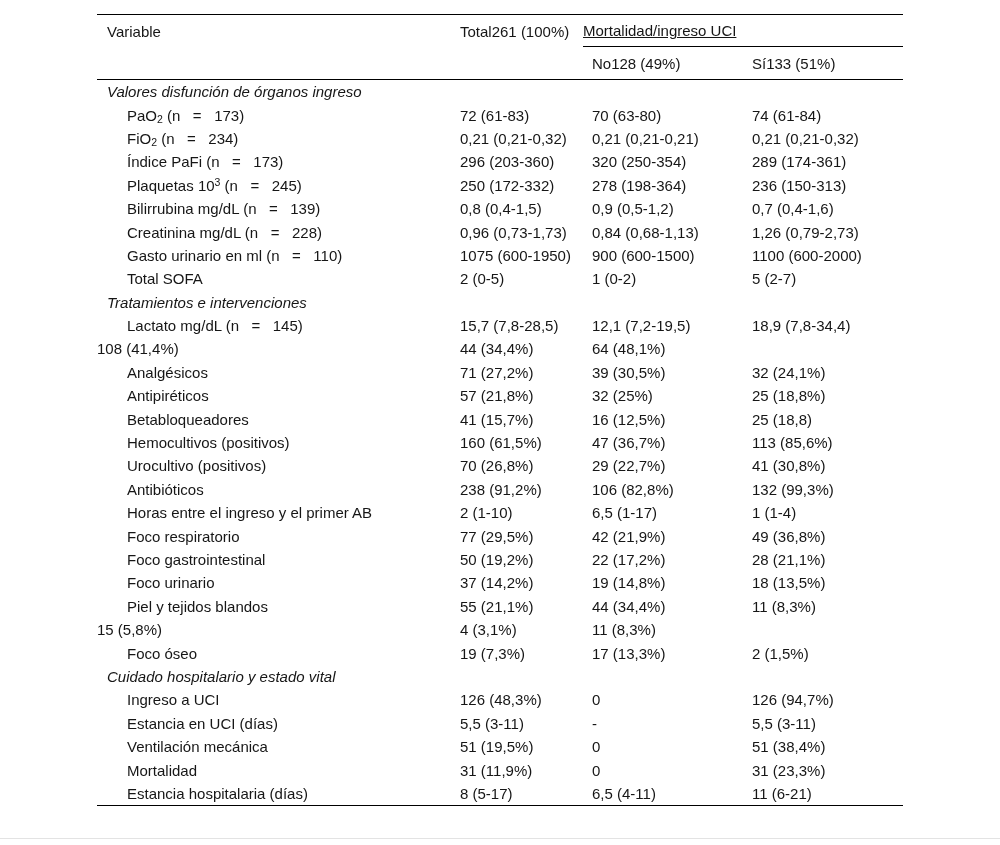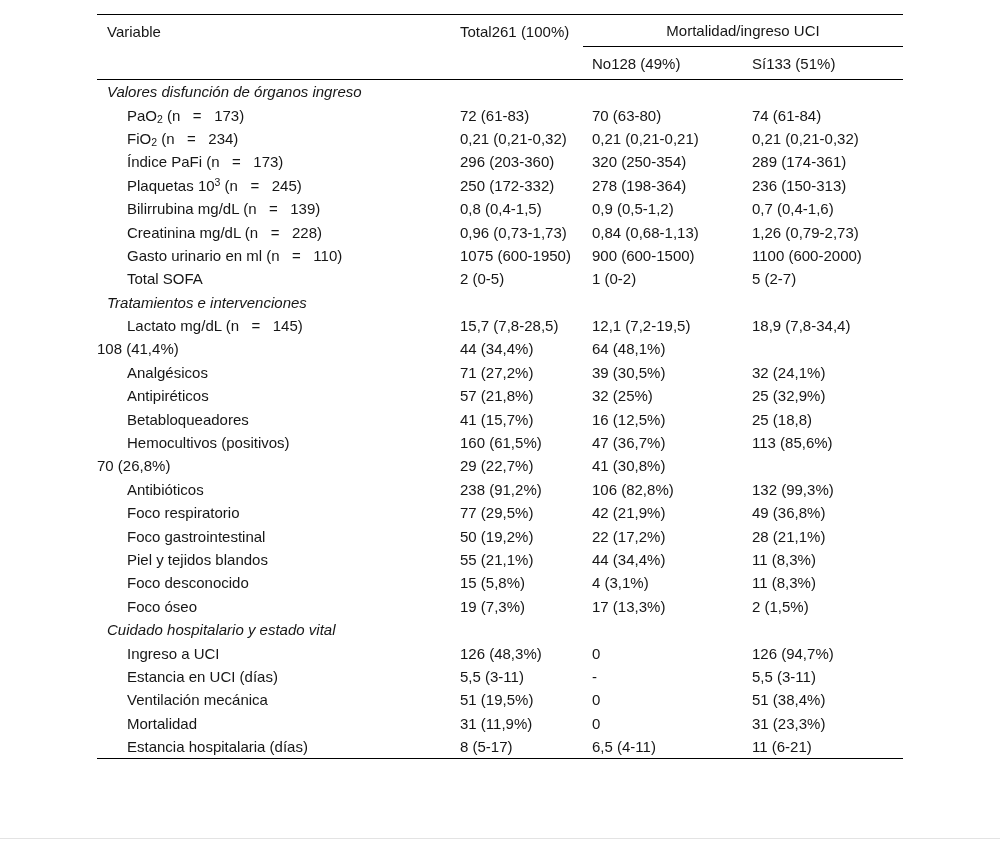--- a/index.html
+++ b/index.html
@@ -26,23 +26,24 @@
     grid-template-columns: 363px 132px 160px 151px;
   }
 
   .thead { border-bottom: 1.5px solid #000; }
   .hrow1 { height: 32px; align-items: stretch; }
   .hrow2 { height: 32px; align-items: center; }
   .hc { display: flex; align-items: center; white-space: pre; }
   .c1h { padding-left: 10px; }
   .group-cell {
     grid-column: 3 / 5;
-    justify-content: center;
+    justify-content: flex-start;
     border-bottom: 1.5px solid #000;
     margin-left: -9px;
+    text-decoration: underline;
   }
 
   .tbody { border-bottom: 1.5px solid #000; }
   .row { height: 23.4px; align-items: center; }
   .cell { white-space: pre; line-height: 1; }
   .lbl { padding-left: 30px; }
   .section-title {
     grid-column: 1 / -1;
     font-style: italic;
     padding-left: 10px;
@@ -157,65 +158,77 @@
         <div class="cols row data-row">
           <div class="cell lbl">Analgésicos</div>
           <div class="cell val">71 (27,2%)</div>
           <div class="cell val">39 (30,5%)</div>
           <div class="cell val">32 (24,1%)</div>
         </div>
         <div class="cols row data-row">
           <div class="cell lbl">Antipiréticos</div>
           <div class="cell val">57 (21,8%)</div>
           <div class="cell val">32 (25%)</div>
-          <div class="cell val">25 (32,9%)</div>
+          <div class="cell val">25 (18,8%)</div>
         </div>
         <div class="cols row data-row">
           <div class="cell lbl">Betabloqueadores</div>
           <div class="cell val">41 (15,7%)</div>
           <div class="cell val">16 (12,5%)</div>
           <div class="cell val">25 (18,8)</div>
         </div>
         <div class="cols row data-row">
           <div class="cell lbl">Hemocultivos (positivos)</div>
           <div class="cell val">160 (61,5%)</div>
           <div class="cell val">47 (36,7%)</div>
           <div class="cell val">113 (85,6%)</div>
         </div>
         <div class="cols row data-row">
+          <div class="cell lbl">Urocultivo (positivos)</div>
           <div class="cell val">70 (26,8%)</div>
           <div class="cell val">29 (22,7%)</div>
           <div class="cell val">41 (30,8%)</div>
         </div>
         <div class="cols row data-row">
           <div class="cell lbl">Antibióticos</div>
           <div class="cell val">238 (91,2%)</div>
           <div class="cell val">106 (82,8%)</div>
           <div class="cell val">132 (99,3%)</div>
         </div>
         <div class="cols row data-row">
+          <div class="cell lbl">Horas entre el ingreso y el primer AB</div>
+          <div class="cell val">2 (1-10)</div>
+          <div class="cell val">6,5 (1-17)</div>
+          <div class="cell val">1 (1-4)</div>
+        </div>
+        <div class="cols row data-row">
           <div class="cell lbl">Foco respiratorio</div>
           <div class="cell val">77 (29,5%)</div>
           <div class="cell val">42 (21,9%)</div>
           <div class="cell val">49 (36,8%)</div>
         </div>
         <div class="cols row data-row">
           <div class="cell lbl">Foco gastrointestinal</div>
           <div class="cell val">50 (19,2%)</div>
           <div class="cell val">22 (17,2%)</div>
           <div class="cell val">28 (21,1%)</div>
         </div>
         <div class="cols row data-row">
+          <div class="cell lbl">Foco urinario</div>
+          <div class="cell val">37 (14,2%)</div>
+          <div class="cell val">19 (14,8%)</div>
+          <div class="cell val">18 (13,5%)</div>
+        </div>
+        <div class="cols row data-row">
           <div class="cell lbl">Piel y tejidos blandos</div>
           <div class="cell val">55 (21,1%)</div>
           <div class="cell val">44 (34,4%)</div>
           <div class="cell val">11 (8,3%)</div>
         </div>
         <div class="cols row data-row">
-          <div class="cell lbl">Foco desconocido</div>
           <div class="cell val">15 (5,8%)</div>
           <div class="cell val">4 (3,1%)</div>
           <div class="cell val">11 (8,3%)</div>
         </div>
         <div class="cols row data-row">
           <div class="cell lbl">Foco óseo</div>
           <div class="cell val">19 (7,3%)</div>
           <div class="cell val">17 (13,3%)</div>
           <div class="cell val">2 (1,5%)</div>
         </div>

